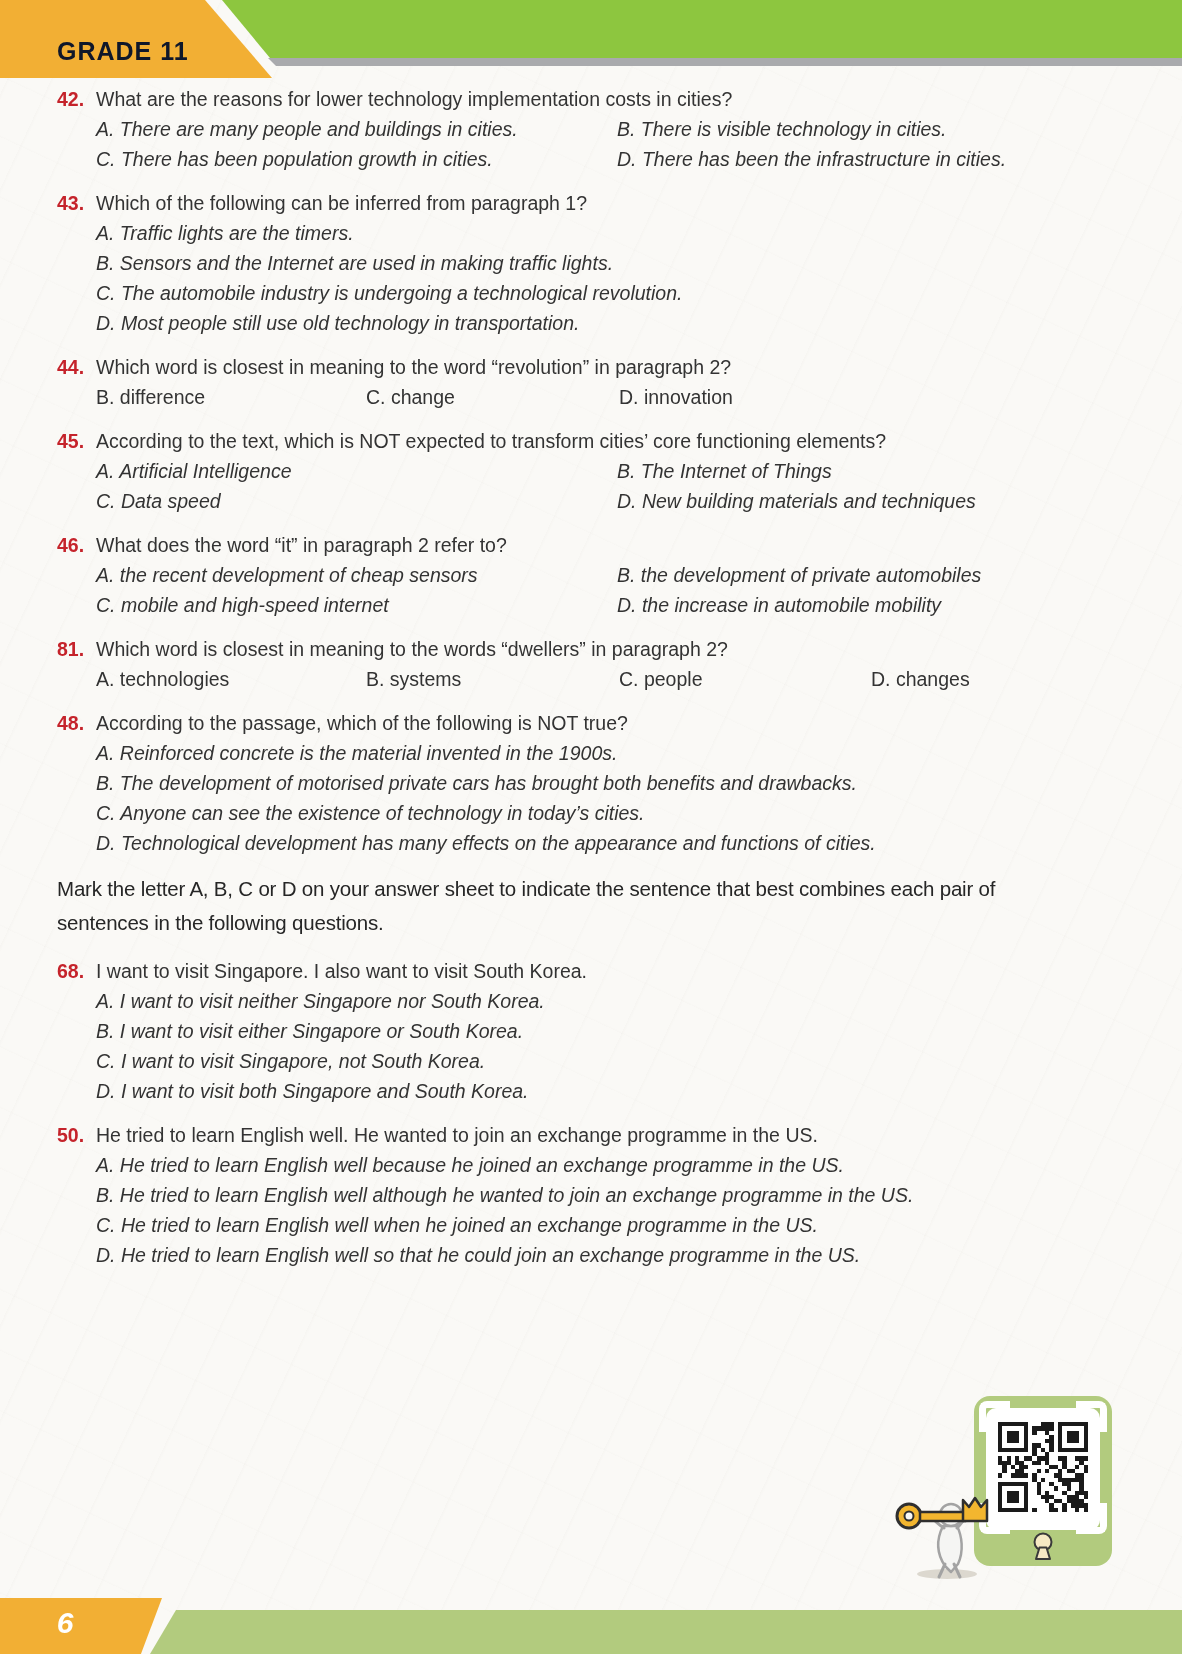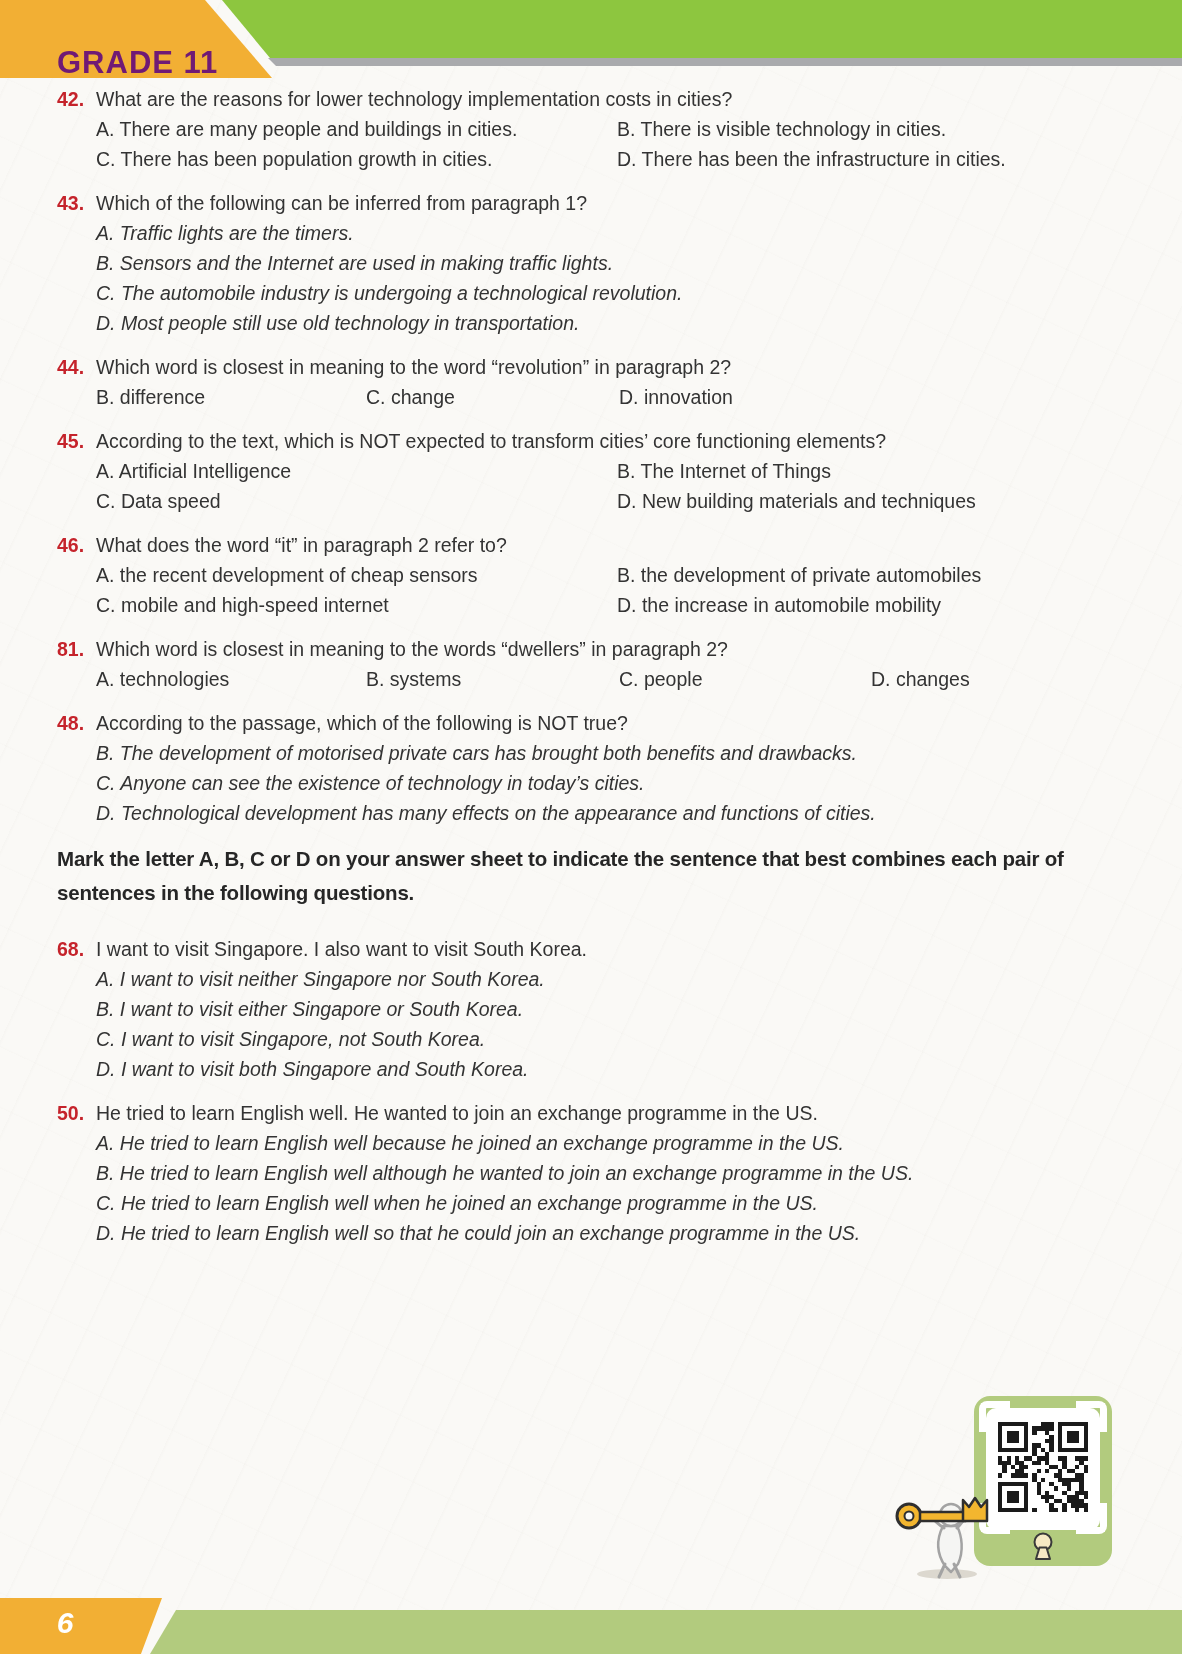--- a/index.html
+++ b/index.html
@@ -24,40 +24,40 @@
     position:absolute;top:58px;left:268px;right:0;height:8px;
     background:#a9aaad;
     clip-path:polygon(0 0,100% 0,100% 100%,8px 100%);
   }
   .hdr-yellow{
     position:absolute;top:0;left:0;width:272px;height:78px;
     background:#f2af34;
     clip-path:polygon(0 0,205px 0,272px 100%,0 100%);
   }
   .grade-label{
-    position:absolute;left:57px;top:45px;
-    color:#701a75;font-size:31px;font-weight:800;letter-spacing:1px;
+    position:absolute;left:57px;top:37px;
+    color:#0f172a;font-size:25px;font-weight:800;letter-spacing:1px;
   }
   
   .qwrap{
     position:absolute;left:57px;top:84px;width:1078px;
     font-size:19.5px;line-height:30px;
   }
   .question{margin-bottom:14px;}
   .q-line{display:flex;justify-content:flex-end;}
   .q-num{color:#c5232b;font-weight:700;flex:0 0 39px;}
   .q-text{flex:1;}
   .options{padding-left:39px;}
-  .options.cols2{display:grid;grid-template-columns:521px 1fr;}
+  .options.cols2{display:grid;grid-template-columns:521px 1fr;font-style:italic;}
   .options.cols4{display:grid;grid-template-columns:270px 253px 252px 1fr;}
   .options.stack .option{display:block;font-style:italic;}
   .option{white-space:nowrap;}
   .instruction{
-    font-weight:700;font-size:20.5px;line-height:34px;
-    margin:8px 0 24px;width:1014px;color:#262626;
+    font-weight:400;font-size:20.5px;line-height:34px;
+    margin:8px 0 16px;width:1014px;color:#262626;
     letter-spacing:-0.2px;
   }
   
   .qr-card{
     position:absolute;left:974px;top:1396px;width:138px;height:170px;
     background:#b2cb7e;border-radius:16px;
   }
   .qr-white{
     position:absolute;left:12px;top:12px;width:114px;height:122px;
     background:#fff;border-radius:10px;
@@ -168,20 +168,21 @@
           <div class="option"><span>C.</span> <span>people</span></div>
           <div class="option"><span>D.</span> <span>changes</span></div>
         </div>
       </div>
       <div class="question">
         <div class="q-line">
           <span class="q-num">48.</span>
           <span class="q-text">According to the passage, which of the following is NOT true?</span>
         </div>
         <div class="options stack">
+          <div class="option"><span>A.</span> <span>Reinforced concrete is the material invented in the 1900s.</span></div>
           <div class="option"><span>B.</span> <span>The development of motorised private cars has brought both benefits and drawbacks.</span></div>
           <div class="option"><span>C.</span> <span>Anyone can see the existence of technology in today’s cities.</span></div>
           <div class="option"><span>D.</span> <span>Technological development has many effects on the appearance and functions of cities.</span></div>
         </div>
       </div>
       <div class="instruction">Mark the letter A, B, C or D on your answer sheet to indicate the sentence that best combines each pair of sentences in the following questions.</div>
       <div class="question">
         <div class="q-line">
           <span class="q-num">68.</span>
           <span class="q-text">I want to visit Singapore. I also want to visit South Korea.</span>

